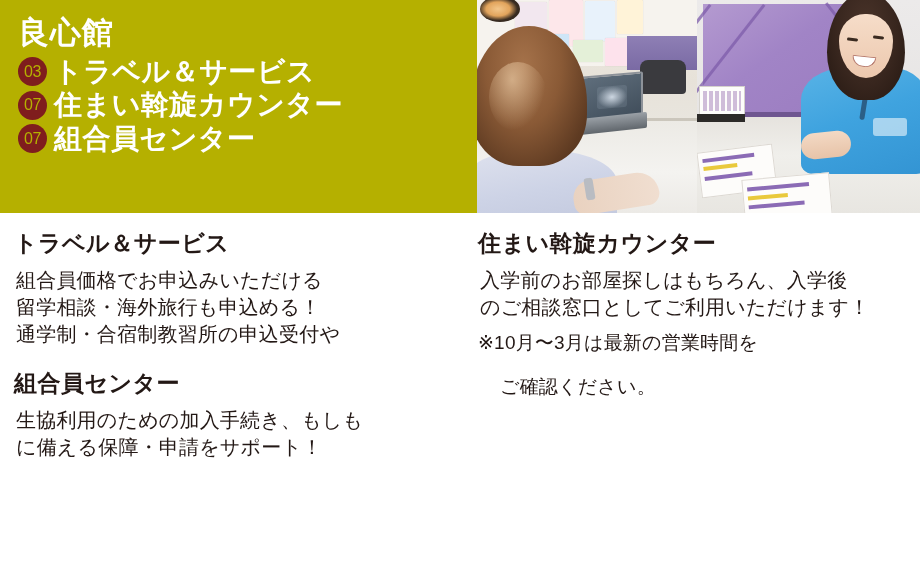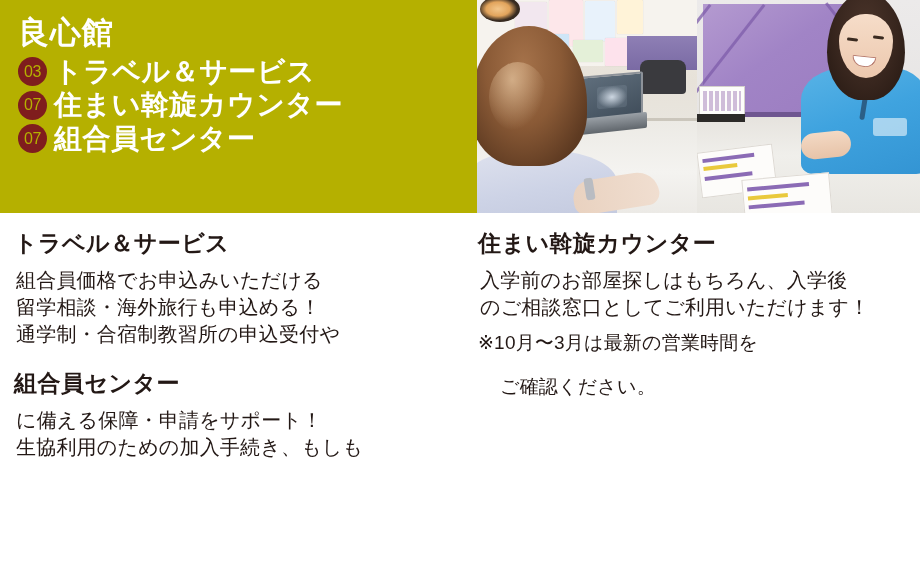--- a/index.html
+++ b/index.html
@@ -421,22 +421,22 @@
         <div>留学相談・海外旅行も申込める！</div>
         <div>通学制・合宿制教習所の申込受付や</div>
       </div>
     </div>
 
     <div class="block-gap"></div>
 
     <div>
       <div class="sec-heading">組合員センター</div>
       <div class="sec-body">
+        <div>生協利用のための加入手続き、もしも</div>
         <div>に備える保障・申請をサポート！</div>
-        <div>生協利用のための加入手続き、もしも</div>
       </div>
     </div>
 
   </div>
 
   <div class="col-right">
 
     <div>
       <div class="sec-heading">住まい斡旋カウンター</div>
       <div class="sec-body">

